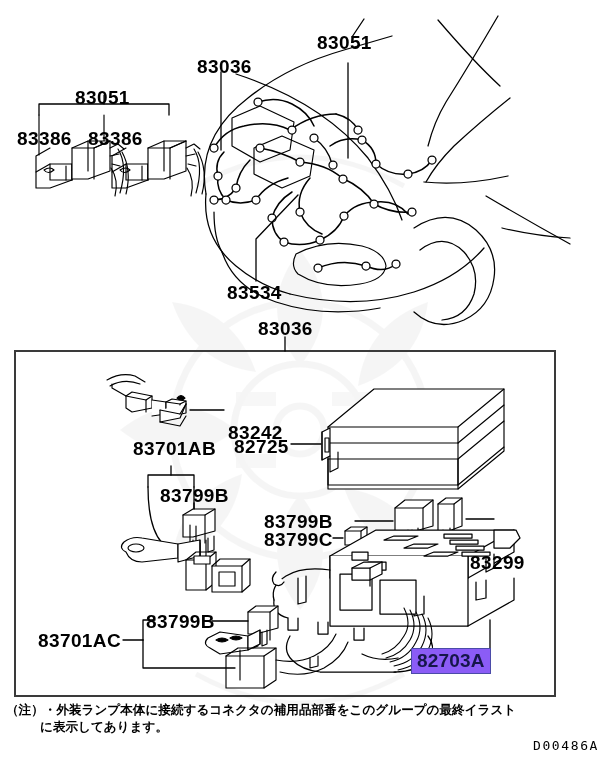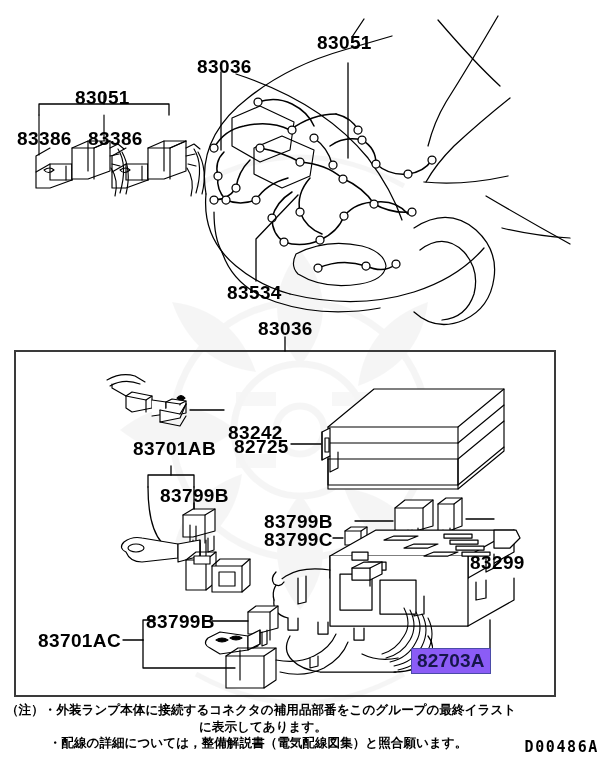--- a/index.html
+++ b/index.html
@@ -36,29 +36,29 @@
     font-weight:700;
   }
 
   
   #panel-frame{
     position:absolute;left:14px;top:350px;width:542px;height:347px;
     border:2.2px solid #3a3a3a;box-sizing:border-box;z-index:1;background:transparent;
   }
 
   
-  #notes{position:absolute;left:6px;top:702px;z-index:6;width:480px;text-align:center;}
+  #notes{position:absolute;left:6px;top:702px;z-index:6;width:480px;}
   .note-row{display:block;white-space:nowrap;line-height:1.32;
     font-size:12.6px;font-weight:700;
     font-family:"DejaVu Sans","Liberation Sans",sans-serif;}
   .note-row.indent{padding-left:34px;}
   .note-row.indent2{padding-left:24px;}
   #drawing-code{
     position:absolute;right:10px;top:738px;z-index:6;
-    font-size:15px;font-weight:700;letter-spacing:1.6px;
+    font-size:13px;font-weight:400;letter-spacing:1.6px;
     font-family:"DejaVu Sans Mono","Liberation Mono",monospace;
   }
 </style>
 </head>
 <body>
 
 <div id="sheet">
 
   <svg class="watermark" viewBox="0 0 609 768">
     <g fill="none" stroke="#9a9a9a" stroke-width="7">
@@ -450,18 +450,17 @@
 
   <div class="lbl" style="left:146px;top:612px;">83799B</div>
 
   <div class="lbl" style="left:38px;top:631px;">83701AC</div>
 
   <div class="lbl hl" style="left:411px;top:648px;">82703A</div>
 
   <div id="notes">
     <span class="note-row">（注）・外装ランプ本体に接続するコネクタの補用品部番をこのグループの最終イラスト</span>
     <span class="note-row indent">に表示してあります。</span>
-    <span class="note-row indent2">・配線の詳細については，整備解説書（電気配線図集）と照合願います。</span>
   </div>
 
   <div id="drawing-code">D00486A</div>
 
 </div>
 
 </body></html>

